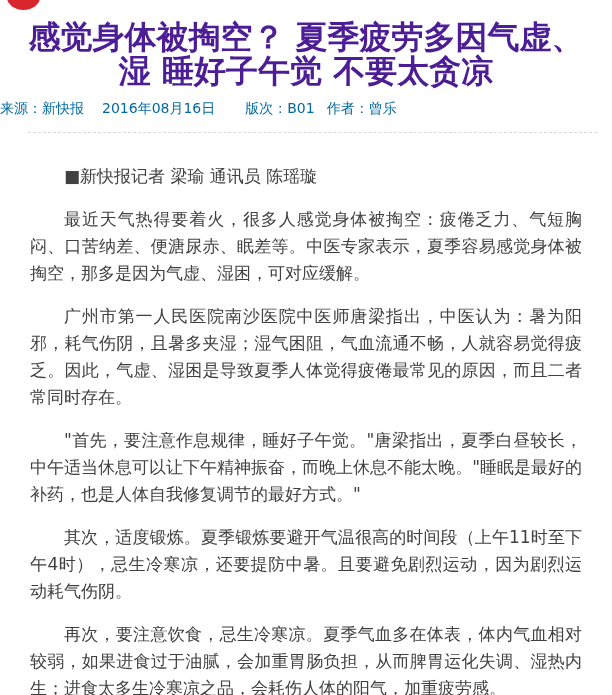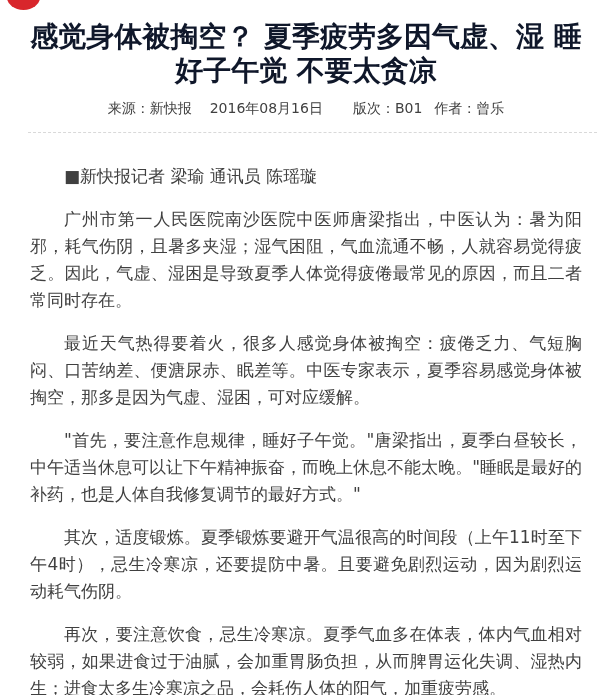--- a/index.html
+++ b/index.html
@@ -16,30 +16,29 @@
     top: -15px;
     left: 7px;
     width: 33px;
     height: 25px;
     background: #d8262c;
     border-radius: 50%;
   }
   .title {
     margin: 20px 28px 0;
     text-align: center;
-    font-size: 28px;
+    font-size: 32px;
     line-height: 34px;
     font-weight: bold;
-    color: #0f172a;
+    color: #4c1d95;
   }
   .meta {
     margin-top: 12px;
-    text-align: center;
     font-size: 14px;
-    color: #404040;
+    color: #0369a1;
     white-space: nowrap;
   }
   .meta .m-source { margin-right: 18px; }
   .meta .m-date   { margin-right: 30px; }
   .meta .m-edition{ margin-right: 12px; }
   .divider {
     border: none;
     border-top: 1px dashed #d9d9d9;
     margin: 14px 15px 0 28px;
     height: 0;
@@ -73,23 +72,23 @@
     <span class="m-source">来源：新快报</span><span class="m-date">2016年08月16日</span><span class="m-edition">版次：B01</span><span class="m-author">作者：曾乐</span>
   </div>
 
   <hr class="divider">
 
   <div class="article">
     <p class="byline">■新快报记者 梁瑜 通讯员 陈瑶璇</p>
 
     <div>
 
+        <p class="para">最近天气热得要着火，很多人感觉身体被掏空：疲倦乏力、气短胸闷、口苦纳差、便溏尿赤、眠差等。中医专家表示，夏季容易感觉身体被掏空，那多是因为气虚、湿困，可对应缓解。</p>
+
         <p class="para">广州市第一人民医院南沙医院中医师唐梁指出，中医认为：暑为阳邪，耗气伤阴，且暑多夹湿；湿气困阻，气血流通不畅，人就容易觉得疲乏。因此，气虚、湿困是导致夏季人体觉得疲倦最常见的原因，而且二者常同时存在。</p>
-
-        <p class="para">最近天气热得要着火，很多人感觉身体被掏空：疲倦乏力、气短胸闷、口苦纳差、便溏尿赤、眠差等。中医专家表示，夏季容易感觉身体被掏空，那多是因为气虚、湿困，可对应缓解。</p>
 
 
         <p class="para">"首先，要注意作息规律，睡好子午觉。"唐梁指出，夏季白昼较长，中午适当休息可以让下午精神振奋，而晚上休息不能太晚。"睡眠是最好的补药，也是人体自我修复调节的最好方式。"</p>
 
         <p class="para">其次，适度锻炼。夏季锻炼要避开气温很高的时间段（上午11时至下午4时），忌生冷寒凉，还要提防中暑。且要避免剧烈运动，因为剧烈运动耗气伤阴。</p>
 
         <p class="para">再次，要注意饮食，忌生冷寒凉。夏季气血多在体表，体内气血相对较弱，如果进食过于油腻，会加重胃肠负担，从而脾胃运化失调、湿热内生；进食太多生冷寒凉之品，会耗伤人体的阳气，加重疲劳感。</p>
       </div>
   </div>
 

